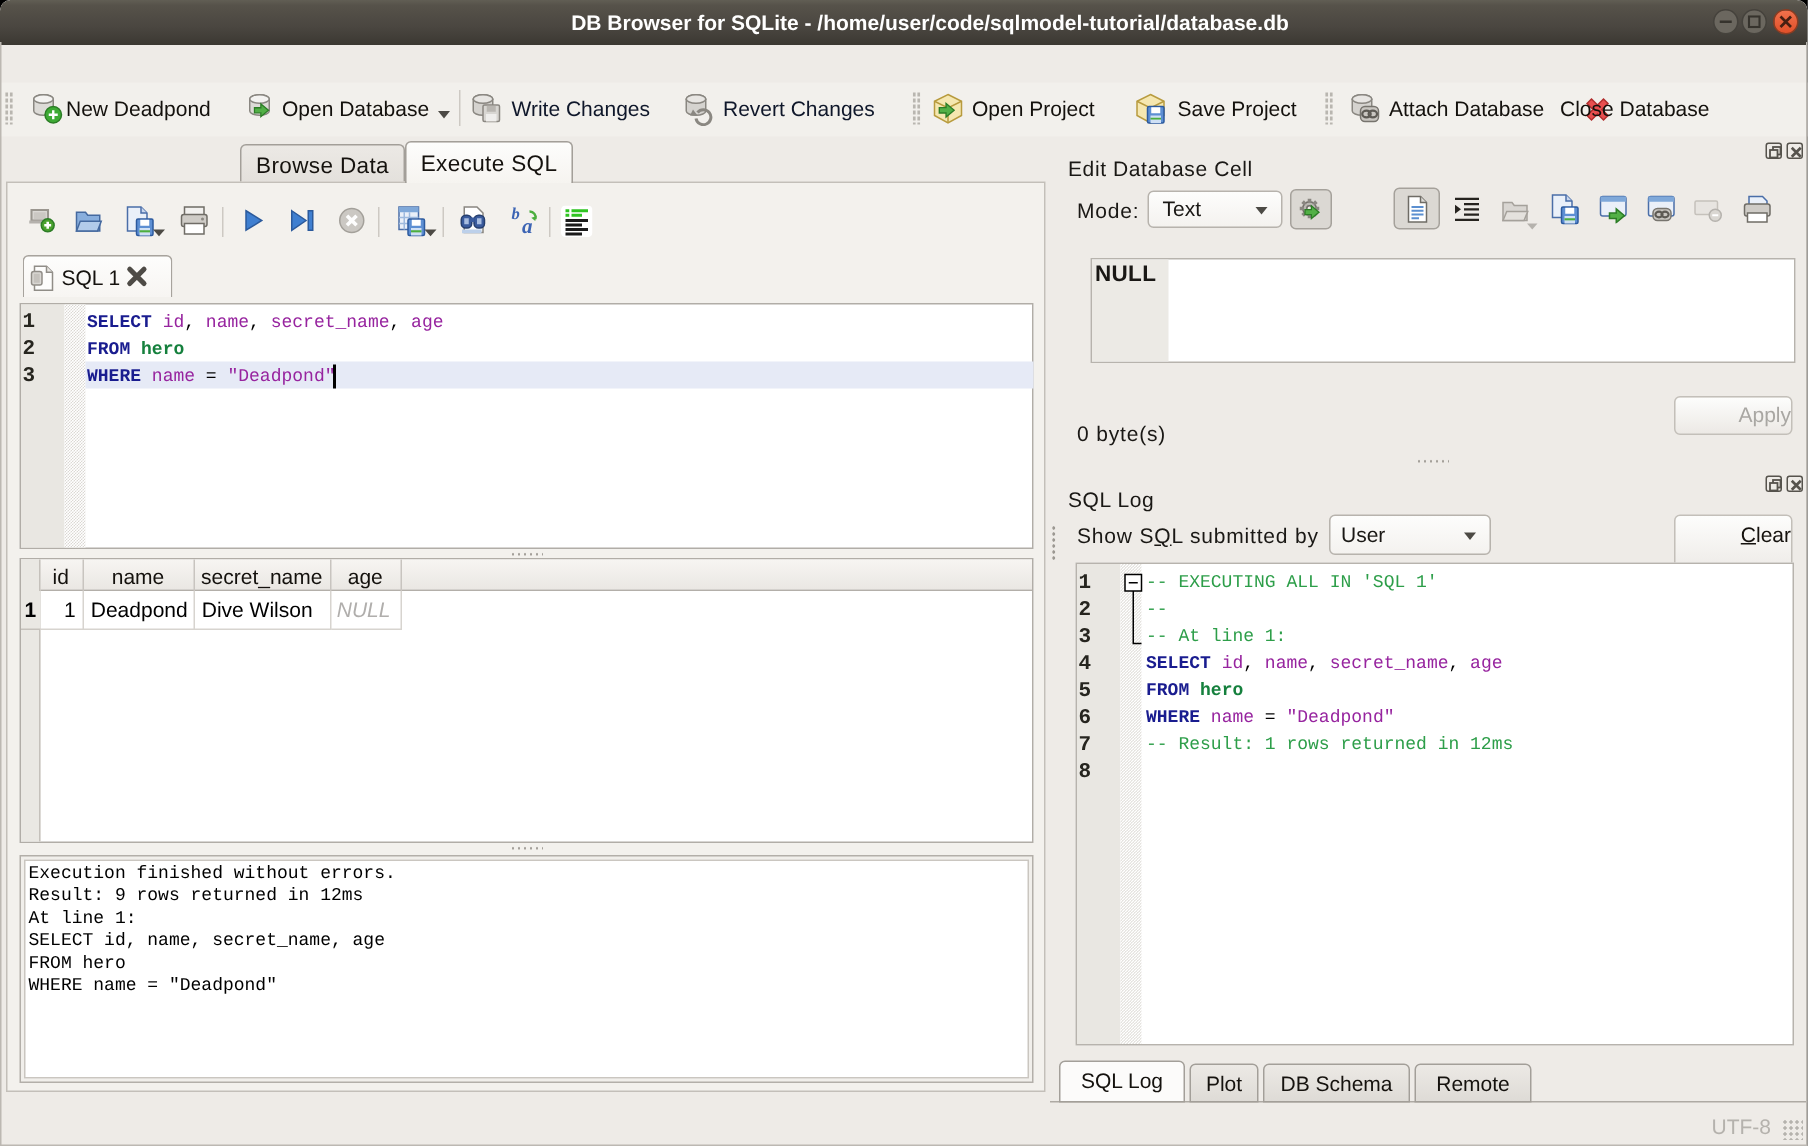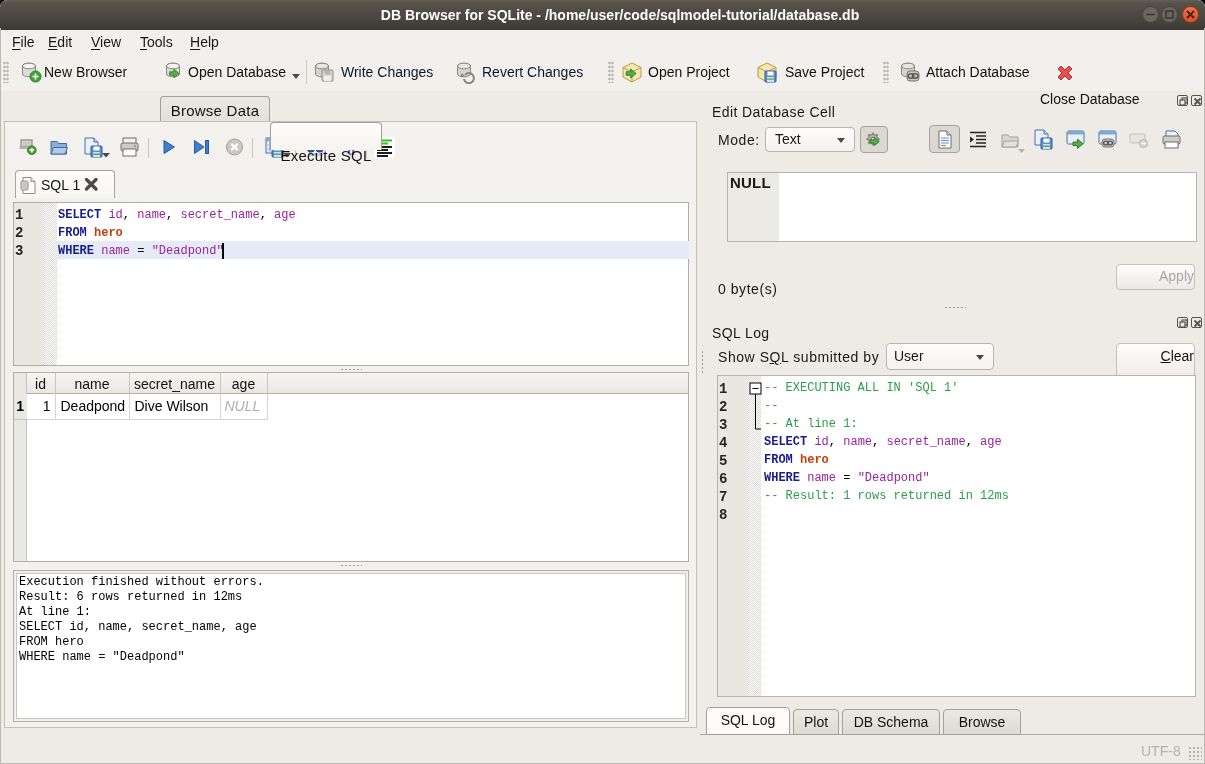--- a/index.html
+++ b/index.html
@@ -25,35 +25,35 @@
 .tbtext { position:absolute; top:9px; font-size:14px; color:#14110d; }
 .tbtext.dis { color:#0f172a; }
 .tbsep { position:absolute; top:5px; width:1px; height:24px; background:#cdc9c3; }
 .tbhandle { position:absolute; top:6px; width:6px; height:22px;
   background-image:radial-gradient(#b9b6b0 1px, transparent 1.2px);
   background-size:3px 4px; }
 
 .tab { position:absolute; font-size:15px; letter-spacing:0.25px; color:#15120e; text-align:center;
   background:linear-gradient(#ece9e5,#dedbd6); border:1px solid #a39f99; border-bottom:none;
   border-radius:4px 4px 0 0; padding-top:5px; }
-.tab.active { background:linear-gradient(#fdfdfc,#f6f4f0); z-index:3; padding-top:24px;margin-top:28px; }
+.tab.active { background:linear-gradient(#fdfdfc,#f6f4f0); z-index:3; padding-top:6px; }
 #pane { position:absolute; left:4px; top:121px; width:693px; height:607px;
   border:1px solid #c3bfb9; background:#f3f1ed; }
 
 .box { position:absolute; background:#fff; border:1px solid #b1ada7; }
 .gutter { position:absolute; top:0; bottom:0; left:0; background:#e9e7e2; }
 .foldcol { position:absolute; top:0; bottom:0; background:#fff;
   background-image:linear-gradient(45deg,#dbd8d3 25%,transparent 25%,transparent 75%,#dbd8d3 75%),
                    linear-gradient(45deg,#dbd8d3 25%,transparent 25%,transparent 75%,#dbd8d3 75%);
   background-size:2px 2px; background-position:0 0,1px 1px; }
 .mono { font-family:"Liberation Mono", monospace; font-size:12px; white-space:pre; }
 .lnum { position:absolute; font-family:"Liberation Mono", monospace; font-size:14px; font-weight:bold; color:#26251f; }
 .kw { color:#191c8f; font-weight:bold; }
 .id1 { color:#97249f; }
-.tbl { color:#c2410c; font-weight:bold; }
+.tbl { color:#15803d; font-weight:bold; }
 .cmt { color:#2d9e49; }
 
 .docktitle { position:absolute; font-size:14px; color:#1a1815; letter-spacing:0.4px;margin-top:11px; }
 .dockbtn { position:absolute; width:11px; height:11px; border:1px solid #56534d; border-radius:2px; }
 .label { position:absolute; font-size:14px; color:#1a1815; letter-spacing:0.55px; }
 .combo { position:absolute; background:linear-gradient(#fdfdfc,#f4f2ef); border:1px solid #b7b3ad; border-radius:4px;
   font-size:14px; color:#1a1815; }
 .combo .arr { position:absolute; right:9px; top:50%; margin-top:-2px; width:0; height:0;
   border-left:4px solid transparent; border-right:4px solid transparent; border-top:5px solid #4c4a45; }
 .btn { position:absolute; background:linear-gradient(#fdfdfc,#ece9e5); border:1px solid #c3bfb9; border-radius:4px;
@@ -79,38 +79,31 @@
           <rect x="4" y="4" width="7" height="7" fill="none" stroke="#36332d" stroke-width="1.4"></rect>
         </svg>
     </div>
     <div class="winbtn" id="btnclose" style="left:1182px;">
       <svg width="15" height="15">
           <path d="M4 4 L11 11 M11 4 L4 11" stroke="#471f12" stroke-width="1.8"></path>
         </svg>
     </div>
   </div>
 
-  <div id="menubar">
-    <div class="menuitem" style="left:12px;"><u>F</u>ile</div>
-    <div class="menuitem" style="left:48px;"><u>E</u>dit</div>
-    <div class="menuitem" style="left:91px;"><u>V</u>iew</div>
-    <div class="menuitem" style="left:140px;"><u>T</u>ools</div>
-    <div class="menuitem" style="left:190px;"><u>H</u>elp</div>
-  </div>
 
   <div id="toolbar">
     <div class="tbhandle" style="left:3px;"></div>
     <svg class="abs" style="left:21px;top:7px;" width="21" height="21" id="i-newdb">
         <ellipse cx="8" cy="4" rx="6.5" ry="2.8" fill="#f4f3f1" stroke="#8a8781" stroke-width="1"></ellipse>
         <path d="M1.5 4 L1.5 12 A6.5 2.8 0 0 0 14.5 12 L14.5 4" fill="#dddbd7" stroke="#8a8781" stroke-width="1"></path>
         <ellipse cx="8" cy="4" rx="6.5" ry="2.8" fill="#f4f3f1" stroke="#8a8781" stroke-width="1"></ellipse>
         <circle cx="14.5" cy="14.5" r="5.5" fill="#3eaa35" stroke="#2c7d26"></circle>
         <path d="M14.5 11.5 v6 M11.5 14.5 h6" stroke="#fff" stroke-width="1.6"></path>
       </svg>
-    <div class="tbtext" style="left:44px;">New Browser</div>
+    <div class="tbtext" style="left:44px;">New Deadpond</div>
     <svg class="abs" style="left:165px;top:7px;" width="21" height="21" id="i-opendb">
         <ellipse cx="8" cy="4" rx="6.5" ry="2.8" fill="#f4f3f1" stroke="#8a8781" stroke-width="1"></ellipse>
         <path d="M1.5 4 L1.5 12 A6.5 2.8 0 0 0 14.5 12 L14.5 4" fill="#dddbd7" stroke="#8a8781" stroke-width="1"></path>
         <ellipse cx="8" cy="4" rx="6.5" ry="2.8" fill="#f4f3f1" stroke="#8a8781" stroke-width="1"></ellipse>
         <path d="M9 14.5 h5 v-3 l6 5 -6 5 v-3 h-5 z" fill="#52b046" stroke="#2c7d26" transform="translate(-3,-2.5) scale(0.85)"></path>
       </svg>
     <div class="tbtext" style="left:188px;">Open Database</div>
     <svg class="abs" style="left:290px;top:16px;" width="12" height="10">
         <path d="M2 3 L10 3 L6 8 Z" fill="#4c4a45"></path>
       </svg>
@@ -154,21 +147,21 @@
         <path d="M1.5 4 L1.5 12 A6.5 2.8 0 0 0 14.5 12 L14.5 4" fill="#d5d3cf" stroke="#8a8781" stroke-width="1"></path>
         <ellipse cx="8" cy="4" rx="6.5" ry="2.8" fill="#e8e6e3" stroke="#8a8781" stroke-width="1"></ellipse>
         <rect x="7" y="9" width="12" height="10" rx="3" fill="#c9c6c1" stroke="#77746e"></rect>
         <ellipse cx="11" cy="14" rx="2.8" ry="2.2" fill="none" stroke="#5d5a54" stroke-width="1.5"></ellipse>
         <ellipse cx="15.2" cy="14" rx="2.8" ry="2.2" fill="none" stroke="#5d5a54" stroke-width="1.5"></ellipse>
       </svg>
     <div class="tbtext" style="left:926px;">Attach Database</div>
     <svg class="abs" style="left:1055px;top:8px;" width="20" height="20" id="i-closedb">
         <path d="M3 6 L6 3 L10 7 L14 3 L17 6 L13 10 L17 14 L14 17 L10 13 L6 17 L3 14 L7 10 Z" fill="#e84f4f" stroke="#b02d2d" stroke-width="1"></path>
       </svg>
-    <div class="tbtext" style="left:1040px;margin-top:27px;">Close Database</div>
+    <div class="tbtext" style="left:1040px;">Close Database</div>
   </div>
 
   <div class="tab" style="left:160px; top:96px; width:110px; height:41px;">Browse Data</div>
   <div class="tab active" style="left:270px; top:94px; width:112px; height:28px;">Execute SQL</div>
 
   <div id="pane"></div>
 
   <div id="sqltb">
       <svg class="abs" style="left:18px;top:137px;" width="20" height="20">
         <path d="M3 3 h11 v7 h-11 z" fill="#dcdad6" stroke="#9a968f" stroke-width="1.4"></path>
@@ -286,21 +279,21 @@
       <div class="abs" style="left:41.5px;top:21px;width:74px;height:26px;border-right:1px solid #d7d4cf;border-bottom:1px solid #d7d4cf;font-size:14px;padding:4px 0 0 5px;">Deadpond</div>
       <div class="abs" style="left:115.5px;top:21px;width:91px;height:26px;border-right:1px solid #d7d4cf;border-bottom:1px solid #d7d4cf;font-size:14px;padding:4px 0 0 5px;">Dive Wilson</div>
       <div class="abs" style="left:206.5px;top:21px;width:47px;height:26px;border-right:1px solid #d7d4cf;border-bottom:1px solid #d7d4cf;font-size:14px;font-style:italic;color:#b0aeac;padding:4px 0 0 4px;">NULL</div>
     </div>
 
   <div class="abs" style="left:340px; top:564px; width:22px; height:3px; background-image:radial-gradient(#9c9892 0.8px, transparent 1px); background-size:4px 3px;"></div>
 
   <div class="box" style="left:13px; top:570px; width:676px; height:152px; background:#f1efeb; border-color:#b3afa9;">
     <div class="abs" style="left:2px; top:2px; right:2px; bottom:2px; background:#fff; border:1px solid #cac6c0;"></div>
     <div class="mono abs" style="left:5px; top:4px; color:#000; line-height:15px;">Execution finished without errors.
-Result: 6 rows returned in 12ms
+Result: 9 rows returned in 12ms
 At line 1:
 SELECT id, name, secret_name, age
 FROM hero
 WHERE name = "Deadpond"</div>
   </div>
 
   <div class="docktitle" style="left:712px; top:93px;">Edit Database Cell</div>
   <div class="dockbtn" style="left:1177px; top:95px;">
       <svg width="9" height="9" style="position:absolute;left:0.5px;top:0.5px;">
         <rect x="3" y="1" width="5" height="5" fill="none" stroke="#56534d" stroke-width="1.2"></rect>
@@ -436,21 +429,21 @@
     <div class="mono abs" style="left:46px; top:59px;"><span class="kw">SELECT</span> <span class="id1">id</span>, <span class="id1">name</span>, <span class="id1">secret_name</span>, <span class="id1">age</span></div>
     <div class="mono abs" style="left:46px; top:77px;"><span class="kw">FROM</span> <span class="tbl">hero</span></div>
     <div class="mono abs" style="left:46px; top:95px;"><span class="kw">WHERE</span> <span class="id1">name</span> = <span class="id1">"Deadpond"</span></div>
     <div class="mono abs cmt" style="left:46px; top:113px;">-- Result: 1 rows returned in 12ms</div>
   </div>
 
   <div class="abs" style="left:700px; top:734px; width:505px; height:1px; background:#aeaaa4;"></div>
   <div class="btab active" style="left:706px; top:707px; width:84px; height:28px;">SQL Log</div>
   <div class="btab" style="left:793px; top:709px; width:46px; height:26px;">Plot</div>
   <div class="btab" style="left:842px; top:709px; width:98px; height:26px;">DB Schema</div>
-  <div class="btab" style="left:943px; top:709px; width:78px; height:26px;">Browse</div>
+  <div class="btab" style="left:943px; top:709px; width:78px; height:26px;">Remote</div>
 
   <div class="abs" style="left:0; top:28px; width:1205px; height:736px; border:1px solid #bcb8b2; border-top:none; pointer-events:none; z-index:50;"></div>
 
   <div class="abs" style="left:701px; top:350px; width:3px; height:24px; background-image:radial-gradient(#9c9892 0.8px, transparent 1px); background-size:3px 4px;"></div>
 
   <div class="abs" style="left:1141px; top:743px; font-size:14px; color:#b5b2ad;">UTF-8</div>
   <div class="abs" style="left:1188px; top:746px; width:14px; height:14px;
     background-image:radial-gradient(#b5b2ad 1px, transparent 1.2px); background-size:4px 4px;"></div>
 </div>
 

